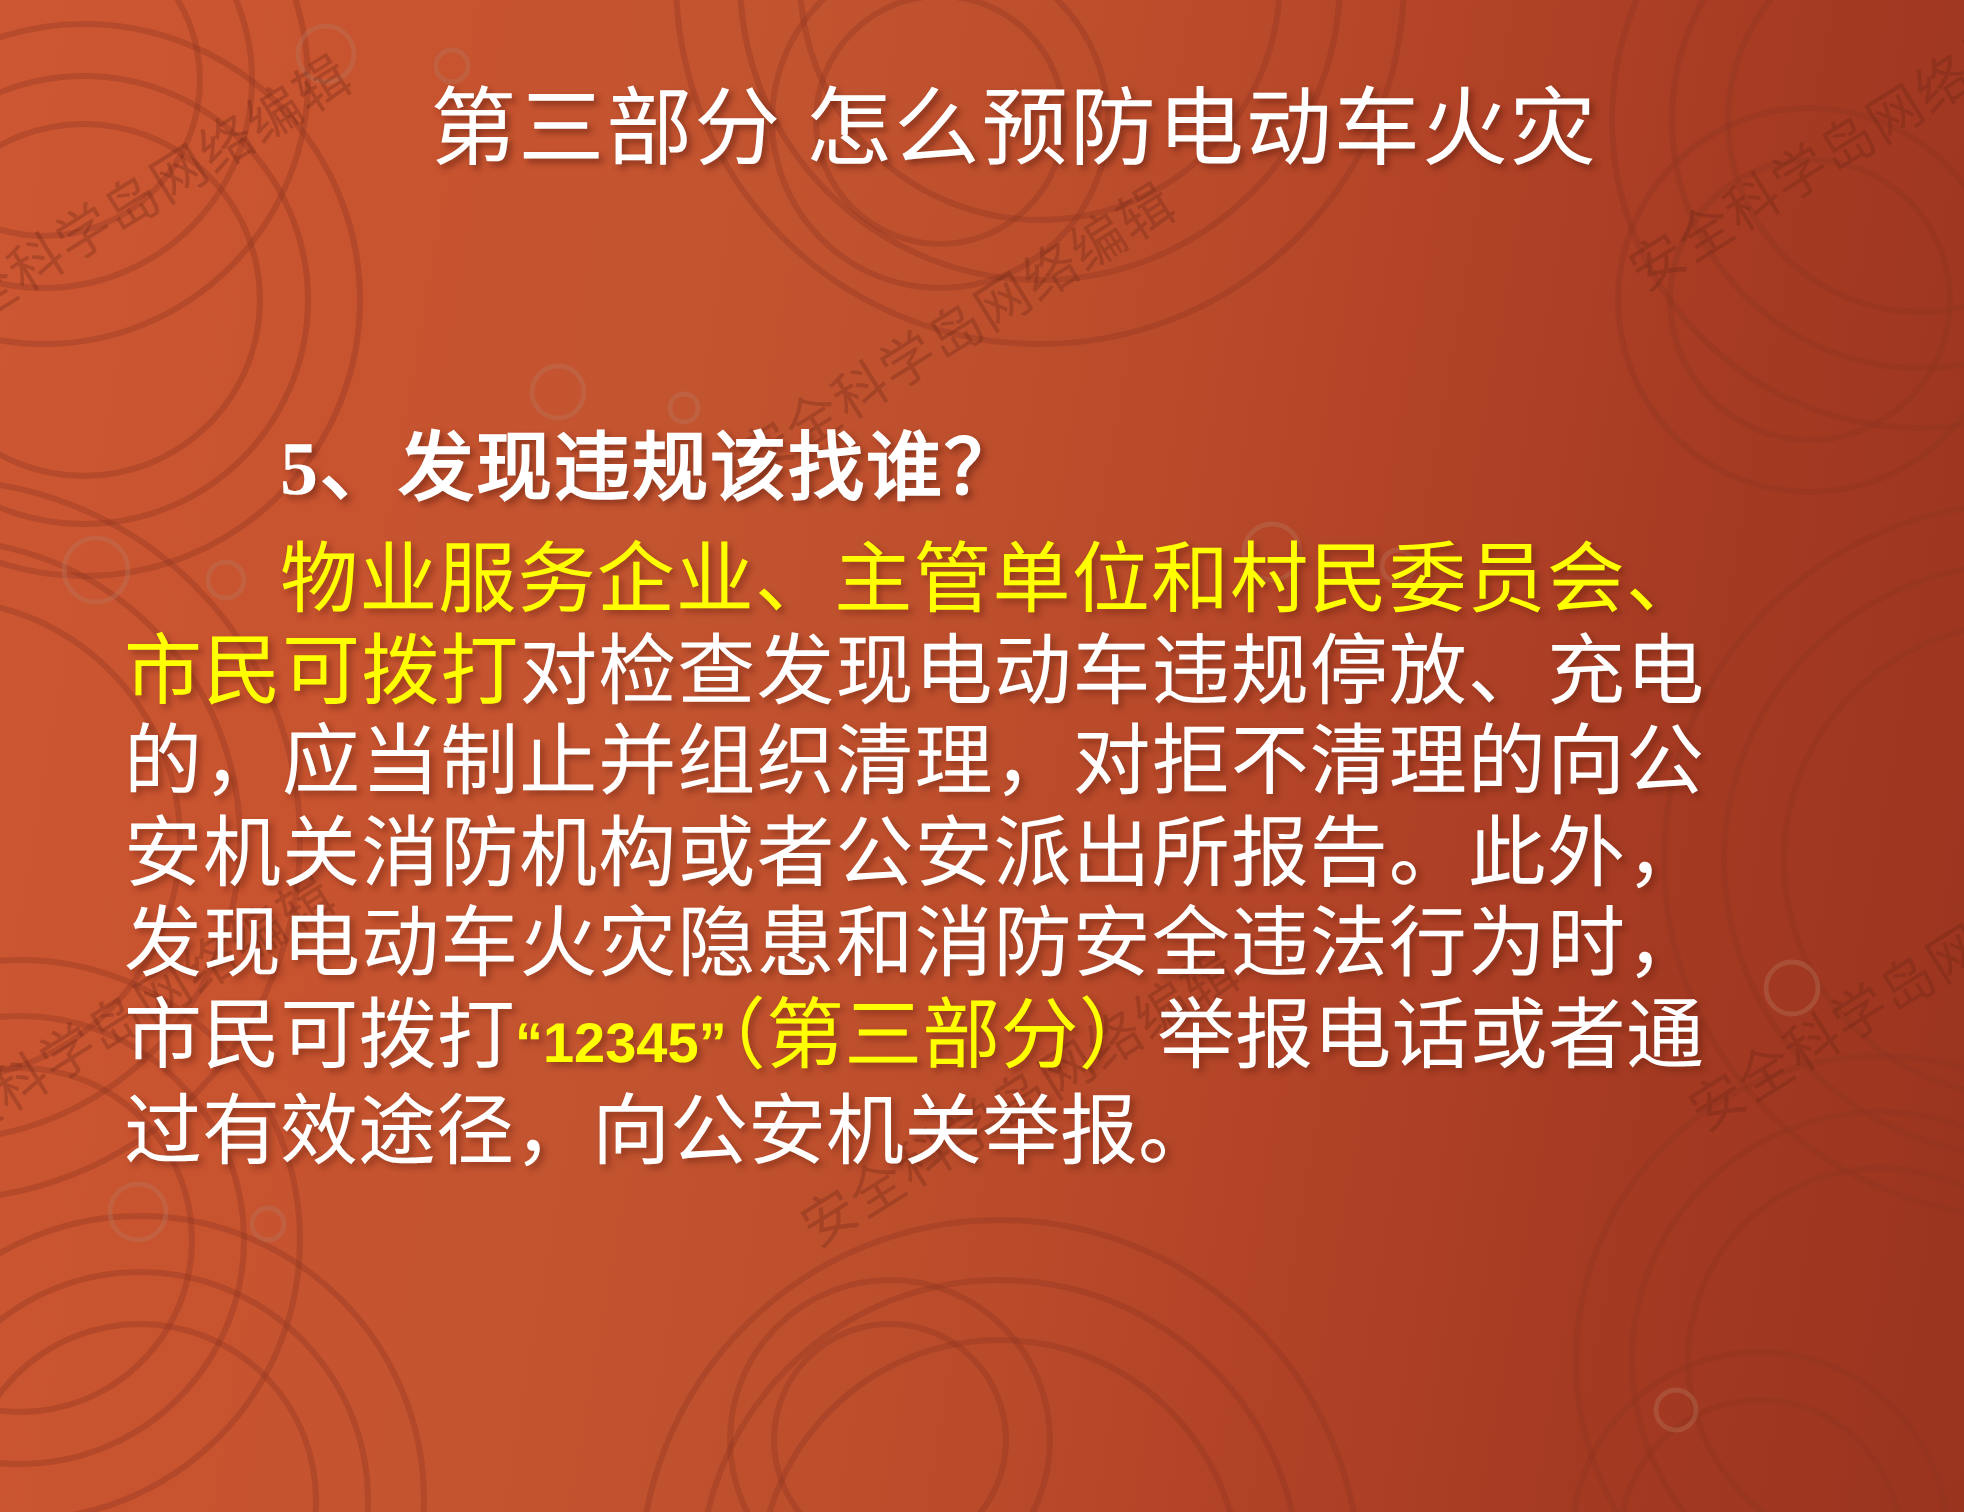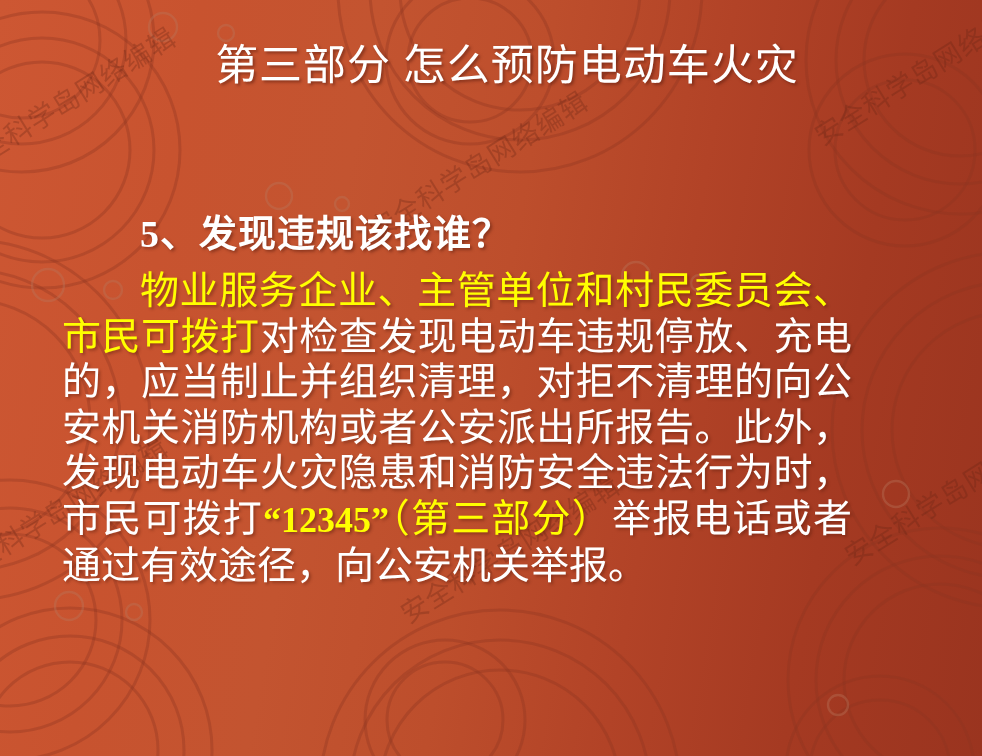--- a/index.html
+++ b/index.html
@@ -91,23 +91,23 @@
     line-height: 45.5px;
     color: #ffffff;
     text-align: justify;
     text-justify: inter-character;
     text-shadow: 2px 2px 3px rgba(90, 28, 14, 0.45);
   }
   #body-block .para { text-indent: 2em; margin: 0; }
   .hl { color: #ffff00; }
   .hl-num {
     color: #ffff00;
-    font-family: Liberation Serif, serif;
+    font-family: Liberation Sans, sans-serif;
     font-weight: bold;
-    font-size: 36px;
+    font-size: 28px;
   }
 </style>
 </head>
 <body>
 
 <div id="slide">
 
   <div id="bg-deco">
     <svg viewBox="0 0 982 756" xmlns="http://www.w3.org/2000/svg" aria-hidden="true">
       <g fill="none" stroke="#8d3520" stroke-opacity="0.34" stroke-width="3">

